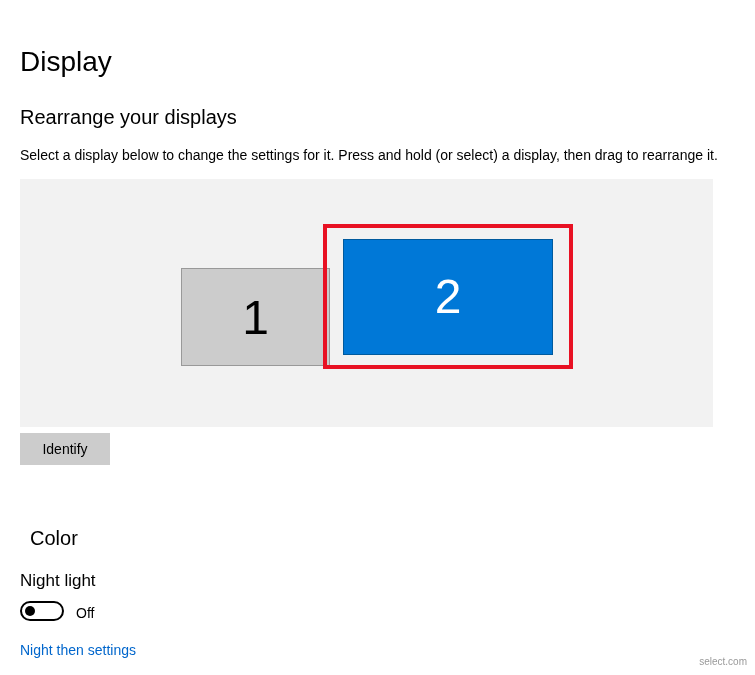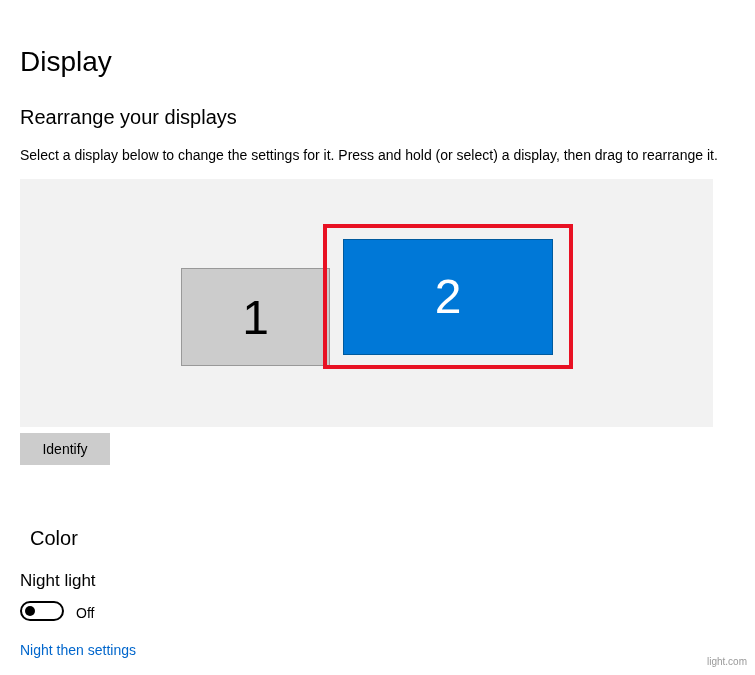--- a/index.html
+++ b/index.html
@@ -178,16 +178,16 @@
 
 <div class="toggle-row">
   <div class="toggle">
     <div class="toggle-knob"></div>
   </div>
   <span class="toggle-state">Off</span>
 </div>
 
 <a class="link">Night then settings</a>
 
-<div class="watermark">light.com</div>
+<div class="watermark">select.com</div>
 
 
 
 
 </body></html>

